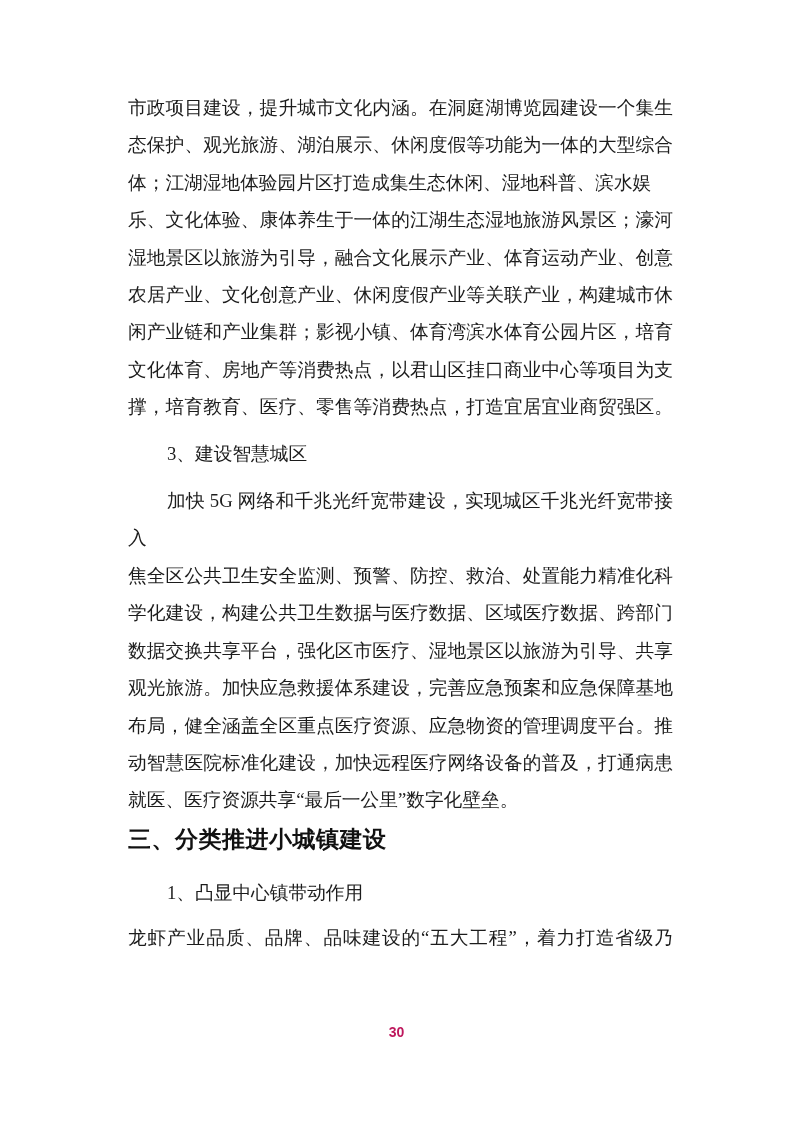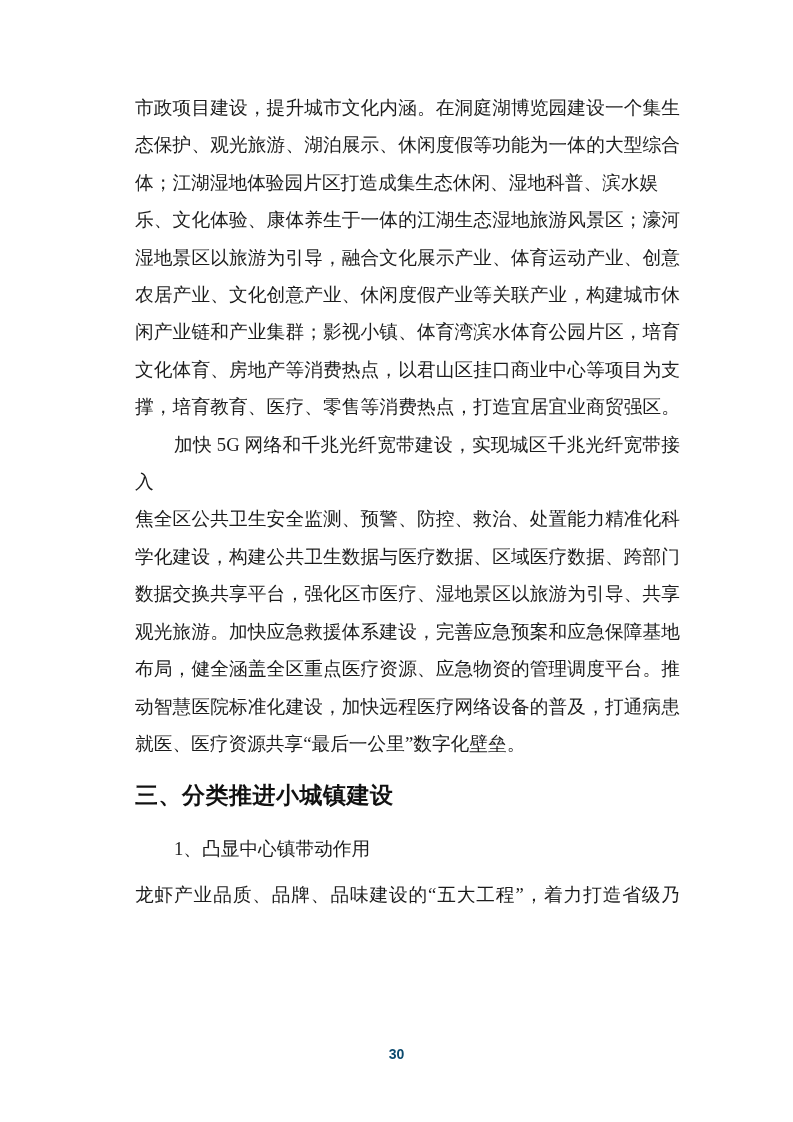--- a/index.html
+++ b/index.html
@@ -11,21 +11,21 @@
     position: relative;
     width: 793px;
     height: 1122px;
     background: #ffffff;
     overflow: hidden;
     font-family: "Liberation Serif", "DejaVu Serif", serif;
     color: #1c1c1c;
   }
   .text-block {
     position: absolute;
-    left: 135px;
+    left: 128px;
     top: 89px;
     width: 545px;
   }
   .line {
     font-size: 18.7px;
     line-height: 37.4px;
     text-align: justify;
     text-align-last: justify;
     text-justify: inter-ideograph;
     letter-spacing: 0;
@@ -41,57 +41,57 @@
     margin-bottom: 10px;
   }
   .h-section {
     font-family: "Liberation Sans", "DejaVu Sans", sans-serif;
     font-weight: 700;
     font-size: 23px;
     line-height: 40px;
     letter-spacing: 0.5px;
     text-align: left;
     text-align-last: left;
-    margin-top: 13px;
     margin-bottom: 15px;
     color: #111111;
   }
   .h-sub2 {
     margin-bottom: 8px;
   }
   .page-number {
     position: absolute;
-    top: 1046px;
+    top: 1024px;
     left: 0;
     width: 100%;
     text-align: center;
     font-family: "Liberation Sans", "DejaVu Sans", sans-serif;
     font-size: 14px;
     font-weight: 600;
-    color: #0c4a6e;
+    color: #be185d;
   }
 </style>
 </head>
 <body>
 
 <div class="page">
   <div class="text-block">
 
     <div>
       <div class="line">市政项目建设，提升城市文化内涵。在洞庭湖博览园建设一个集生</div>
       <div class="line">态保护、观光旅游、湖泊展示、休闲度假等功能为一体的大型综合</div>
       <div class="line nat">体；江湖湿地体验园片区打造成集生态休闲、湿地科普、滨水娱</div>
       <div class="line">乐、文化体验、康体养生于一体的江湖生态湿地旅游风景区；濠河</div>
       <div class="line">湿地景区以旅游为引导，融合文化展示产业、体育运动产业、创意</div>
       <div class="line">农居产业、文化创意产业、休闲度假产业等关联产业，构建城市休</div>
       <div class="line">闲产业链和产业集群；影视小镇、体育湾滨水体育公园片区，培育</div>
       <div class="line">文化体育、房地产等消费热点，以君山区挂口商业中心等项目为支</div>
       <div class="line">撑，培育教育、医疗、零售等消费热点，打造宜居宜业商贸强区。</div>
     </div>
 
+    <div class="line nat indent h-sub">3、建设智慧城区</div>
 
     <div>
       <div class="line indent">加快 5G 网络和千兆光纤宽带建设，实现城区千兆光纤宽带接入</div>
       <div class="line">焦全区公共卫生安全监测、预警、防控、救治、处置能力精准化科</div>
       <div class="line">学化建设，构建公共卫生数据与医疗数据、区域医疗数据、跨部门</div>
       <div class="line">数据交换共享平台，强化区市医疗、湿地景区以旅游为引导、共享</div>
       <div class="line">观光旅游。加快应急救援体系建设，完善应急预案和应急保障基地</div>
       <div class="line">布局，健全涵盖全区重点医疗资源、应急物资的管理调度平台。推</div>
       <div class="line">动智慧医院标准化建设，加快远程医疗网络设备的普及，打通病患</div>
       <div class="line nat">就医、医疗资源共享“最后一公里”数字化壁垒。</div>

